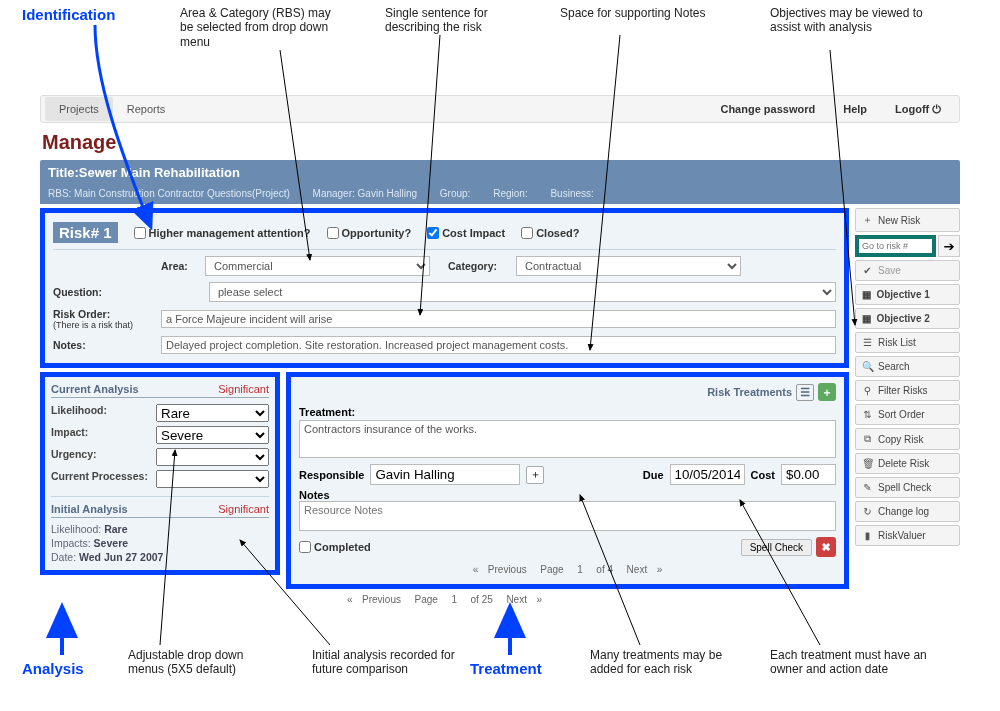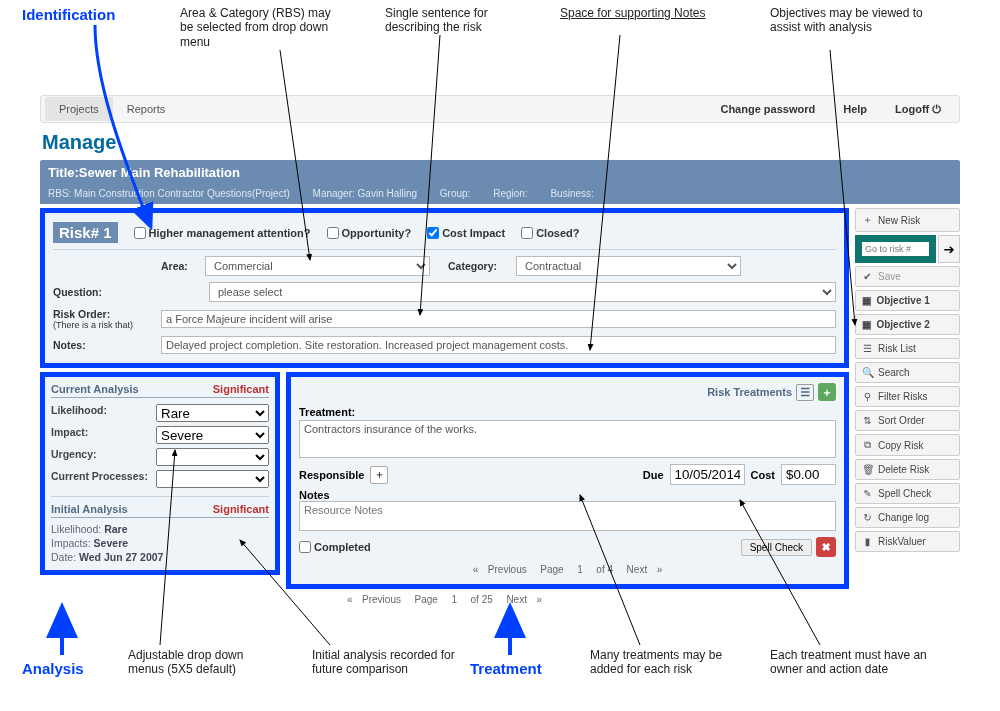--- a/index.html
+++ b/index.html
@@ -12,21 +12,21 @@
 
 
 .app { position: absolute; top: 95px; left: 40px; width: 920px; font-size: 11px; }
 
 .navbar { background: #f5f5f5; border: 1px solid #ddd; border-radius: 3px; height: 28px; display: flex; align-items: center; padding: 0 4px; }
 .navbar .tab { padding: 6px 14px; color: #555; cursor: pointer; }
 .navbar .tab.active { background: #e4e4e4; border-radius: 2px; }
 .navbar .spacer { flex: 1; }
 .navbar .link { padding: 0 14px; color: #333; font-weight: bold; cursor: pointer; }
 
-h1.page-title { color: #0369a1; font-size: 20px; font-weight: bold; margin: 8px 0 6px 2px; }
+h1.page-title { color: #7f1d1d; font-size: 20px; font-weight: bold; margin: 8px 0 6px 2px; }
 
 .title-bar { background: #6b8bb0; color: #fff; padding: 5px 8px; font-size: 13px; font-weight: bold; border-radius: 2px 2px 0 0; }
 .meta-bar { background: #6b8bb0; color: #dbe7f3; padding: 3px 8px 5px 8px; font-size: 10px; }
 .meta-bar span { margin-right: 20px; }
 
 .main-row { display: flex; gap: 6px; margin-top: 4px; }
 .main-col { flex: 1; }
 .side-col { width: 105px; }
 
 .panel { background: #eef4f8; border: 1px solid #c8d4de; padding: 6px 8px; margin-bottom: 4px; position: relative; }
@@ -41,21 +41,21 @@
 .form-row label { font-weight: bold; color: #333; width: 100px; font-size: 10.5px; }
 .form-row label small { font-weight: normal; font-size: 9px; display: block; }
 .form-row input[type=text], .form-row select, .panel textarea { border: 1px solid #bbb; padding: 2px 4px; font-size: 11px; background: #fff; color: #555; }
 select { height: 20px; }
 
 .two-col { display: flex; gap: 6px; }
 .analysis-col { width: 240px; }
 .treatment-col { flex: 1; }
 
 .sec-title { border-bottom: 1px solid #9ab; padding-bottom: 2px; margin-bottom: 4px; display: flex; justify-content: space-between; font-weight: bold; color: #556a85; font-size: 11px; }
-.sig { color: #c03030; font-weight: bold; font-size: 11px; }
+.sig { color: #c03030; font-weight: normal; font-size: 11px; }
 .kv { display: flex; padding: 2px 0; font-size: 10.5px; color: #444; }
 .kv label { width: 105px; font-weight: bold; }
 .kv select { flex: 1; height: 18px; }
 .init-kv { font-size: 10.5px; color: #667; padding: 1px 0; }
 .init-kv b { color: #445; }
 
 .treat-head { display: flex; justify-content: flex-end; align-items: center; gap: 4px; font-weight: bold; color: #556a85; padding-bottom: 3px; }
 .btn-green { background: #5fa85f; color: #fff; border-radius: 3px; width: 18px; height: 18px; display: inline-flex; align-items: center; justify-content: center; font-weight: bold; }
 .btn-red { background: #cc4040; color: #fff; border-radius: 3px; width: 20px; height: 20px; display: inline-flex; align-items: center; justify-content: center; font-weight: bold; }
 .btn-grey { background: #eee; border: 1px solid #bbb; border-radius: 2px; padding: 2px 8px; font-size: 10px; }
@@ -64,32 +64,32 @@
 .treat-row label { font-weight: bold; }
 .treat-row input[type=text] { padding: 2px 4px; border: 1px solid #bbb; }
 .plus-btn { border: 1px solid #aaa; background: #fff; width: 18px; height: 18px; border-radius: 2px; display:inline-flex;align-items:center;justify-content:center; }
 
 .pager { text-align: center; font-size: 10px; color: #666; padding: 3px 0; }
 .pager span { margin: 0 4px; }
 
 .side-btn { background: #f4f4f4; border: 1px solid #ccc; border-radius: 2px; padding: 4px 6px; margin-bottom: 3px; display: flex; align-items: center; gap: 5px; font-size: 10px; color: #444; cursor: pointer; }
 .side-btn .ic { width: 11px; display: inline-block; text-align: center; color: #555; }
 .side-input { display: flex; gap: 2px; margin-bottom: 3px; }
-.side-input input { flex: 1; width: 60px; border: 7px solid #0f766e; padding: 2px 3px; font-size: 9px; color: #aaa; }
+.side-input input { flex: 1; width: 60px; border: 4px solid #0f766e; padding: 2px 3px; font-size: 9px; color: #aaa; }
 .side-input button { width: 22px; border: 1px solid #ccc; background: #f4f4f4; }
 
 .obj-row { background: #f4f4f4; border: 1px solid #ccc; border-radius: 2px; padding: 4px 6px; margin-bottom: 3px; font-size: 10px; font-weight: bold; color: #444; display:flex; align-items:center; gap:5px;}
 </style>
 </head>
 <body>
 
 <div class="ann ann-blue" style="top:6px; left:22px;">Identification</div>
 <div class="ann" style="top:6px; left:180px;">Area &amp; Category (RBS) may be selected from drop down menu</div>
 <div class="ann" style="top:6px; left:385px;">Single sentence for describing the risk</div>
-<div class="ann" style="top:6px; left:560px;text-decoration:underline;">Space for supporting Notes</div>
+<div class="ann" style="top:6px; left:560px;">Space for supporting Notes</div>
 <div class="ann" style="top:6px; left:770px;">Objectives may be viewed to assist with analysis</div>
 
 <div class="ann ann-blue" style="top:660px; left:22px;">Analysis</div>
 <div class="ann" style="top:648px; left:128px; width:150px;">Adjustable drop down menus (5X5 default)</div>
 <div class="ann" style="top:648px; left:312px; width:150px;">Initial analysis recorded for future comparison</div>
 <div class="ann ann-blue" style="top:660px; left:470px;">Treatment</div>
 <div class="ann" style="top:648px; left:590px; width:150px;">Many treatments may be added for each risk</div>
 <div class="ann" style="top:648px; left:770px; width:180px;">Each treatment must have an owner and action date</div>
 
 <svg class="ann-svg">
@@ -233,20 +233,21 @@
             <div class="treat-head">
               <span>Risk Treatments</span>
               <span style="border:1px solid #999;padding:1px 3px;border-radius:2px;">☰</span>
               <span class="btn-green">＋</span>
             </div>
             <div class="treat-body">
               <div style="font-weight:bold;padding:2px 0;">Treatment:</div>
               <textarea style="">Contractors insurance of the works.</textarea>
               <div class="treat-row">
                 <label>Responsible</label>
+                <input type="text" style="width: 150px;" value="Gavin Halling">
                 <span class="plus-btn">＋</span>
                 <div style="flex:1"></div>
                 <label>Due</label>
                 <input type="text" style="width: 75px;" value="10/05/2014">
                 <label>Cost</label>
                 <input type="text" style="width: 55px;" value="$0.00">
               </div>
               <div style="font-weight:bold;">Notes</div>
               <textarea style="height: 30px;" placeholder="Resource Notes"></textarea>
               <div class="treat-row" style="justify-content:space-between;">

